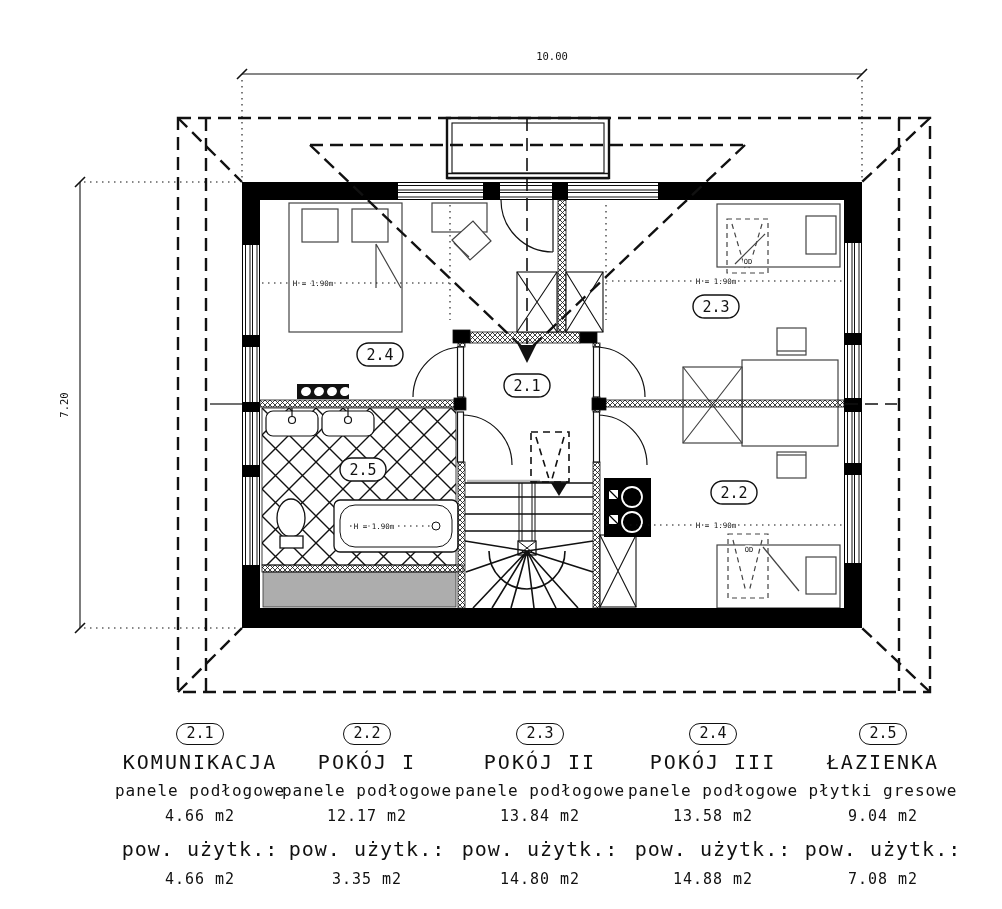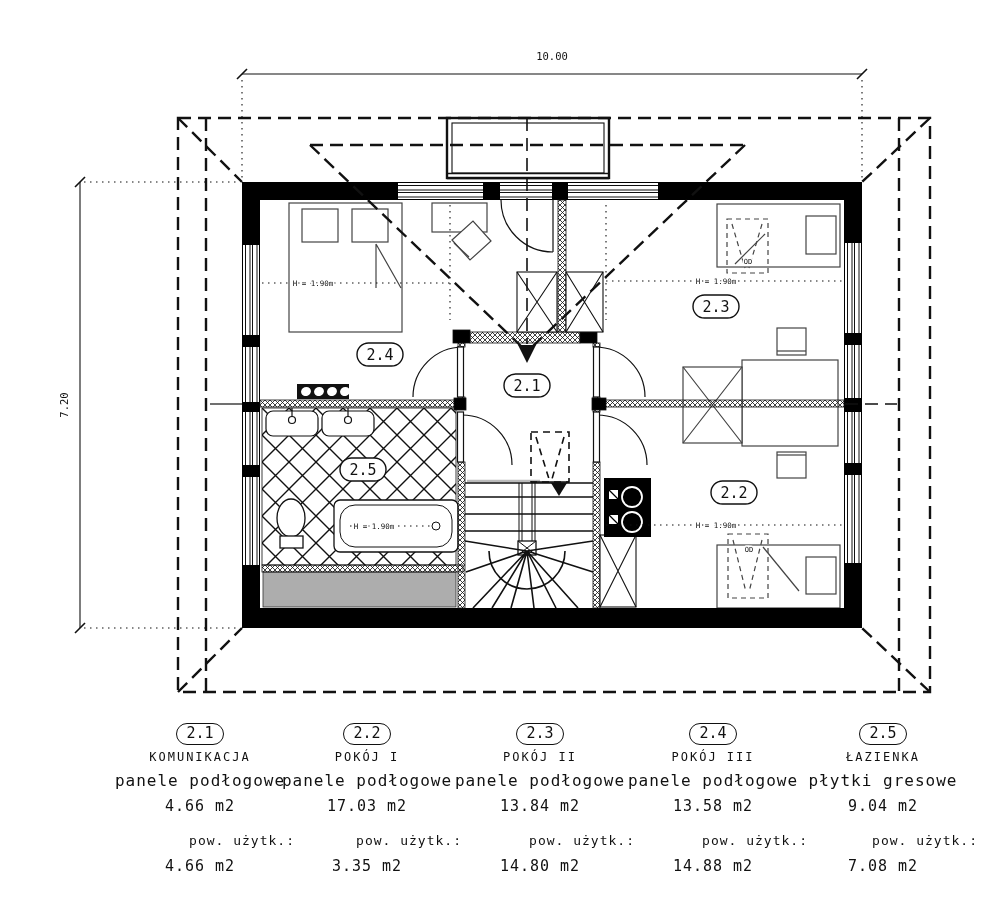--- a/index.html
+++ b/index.html
@@ -3,24 +3,24 @@
 <meta charset="utf-8">
 <style>
   html,body{margin:0;padding:0;background:#fff;}
   body{width:1002px;height:909px;position:relative;overflow:hidden;
        font-family:"DejaVu Sans Mono",monospace;color:#111;}
   #plan{position:absolute;left:0;top:0;}
   #legend{position:absolute;left:0;top:715px;width:1002px;height:194px;}
   .col{position:absolute;top:8px;width:190px;text-align:center;}
   .tag{display:inline-block;border:1.6px solid #111;border-radius:12px;
        padding:0 9px;font-size:15px;line-height:19px;height:20px;}
-  .rname{font-size:12px;letter-spacing:2px;margin-top:5px;}
+  .rname{font-size:20px;letter-spacing:2px;margin-top:5px;}
   .rfloor{font-size:16px;margin-top:7px;letter-spacing:1px;}
   .rarea{font-size:15px;margin-top:7px;letter-spacing:1px;}
-  .rpow{font-size:13px;margin-top:18px;letter-spacing:1px;text-align:right;}
+  .rpow{font-size:20px;margin-top:12px;letter-spacing:1px;}
   .rarea2{font-size:15px;margin-top:9px;letter-spacing:1px;}
   svg text{font-family:"DejaVu Sans Mono",monospace;fill:#111;}
   .halo{paint-order:stroke;stroke:#fff;stroke-width:3px;}
 </style>
 </head>
 <body>
 
 <svg id="plan" width="1002" height="715" viewBox="0 0 1002 715">
   <defs>
     <pattern id="tiles" width="27" height="27" patternUnits="userSpaceOnUse" x="262" y="408">
@@ -296,21 +296,21 @@
     <div class="rname">KOMUNIKACJA</div>
     <div class="rfloor">panele podłogowe</div>
     <div class="rarea">4.66 m2</div>
     <div class="rpow">pow. użytk.:</div>
     <div class="rarea2">4.66 m2</div>
   </div>
   <div class="col" style="left:272px;">
     <span class="tag">2.2</span>
     <div class="rname">POKÓJ I</div>
     <div class="rfloor">panele podłogowe</div>
-    <div class="rarea">17.03 m2</div>
+    <div class="rarea">12.17 m2</div>
     <div class="rpow">pow. użytk.:</div>
     <div class="rarea2">3.35 m2</div>
   </div>
   <div class="col" style="left:445px;">
     <span class="tag">2.3</span>
     <div class="rname">POKÓJ II</div>
     <div class="rfloor">panele podłogowe</div>
     <div class="rarea">13.84 m2</div>
     <div class="rpow">pow. użytk.:</div>
     <div class="rarea2">14.80 m2</div>

